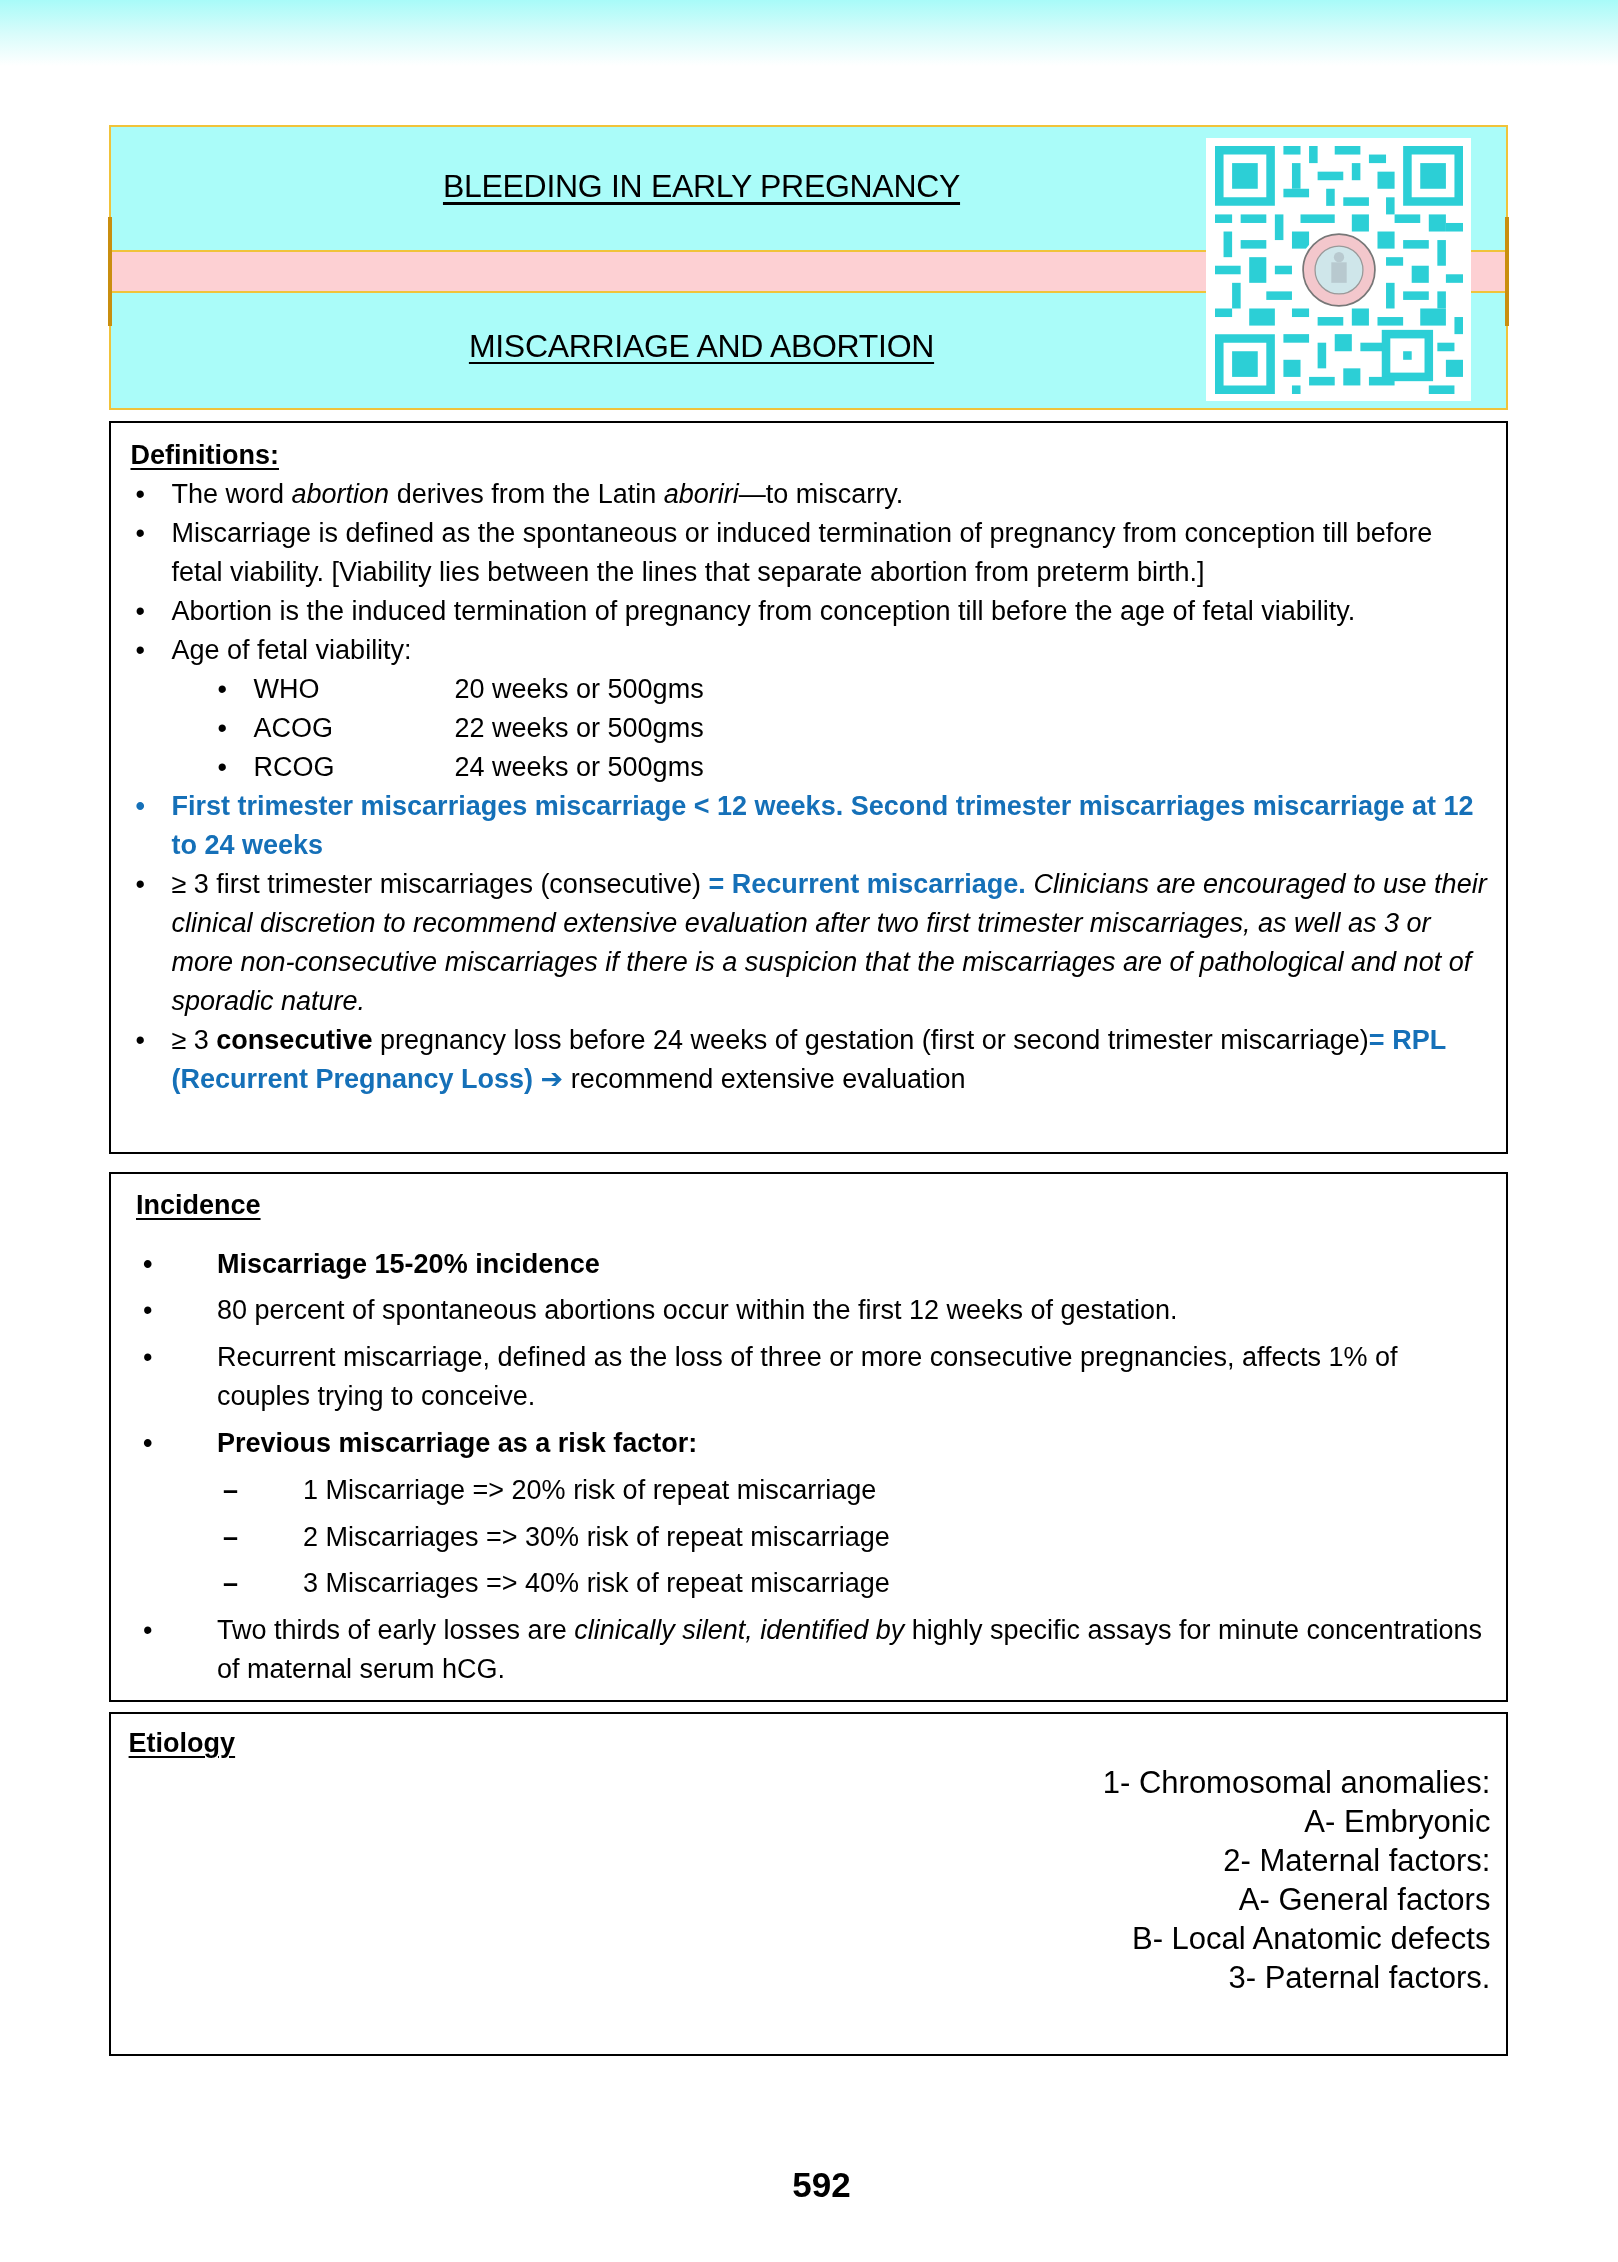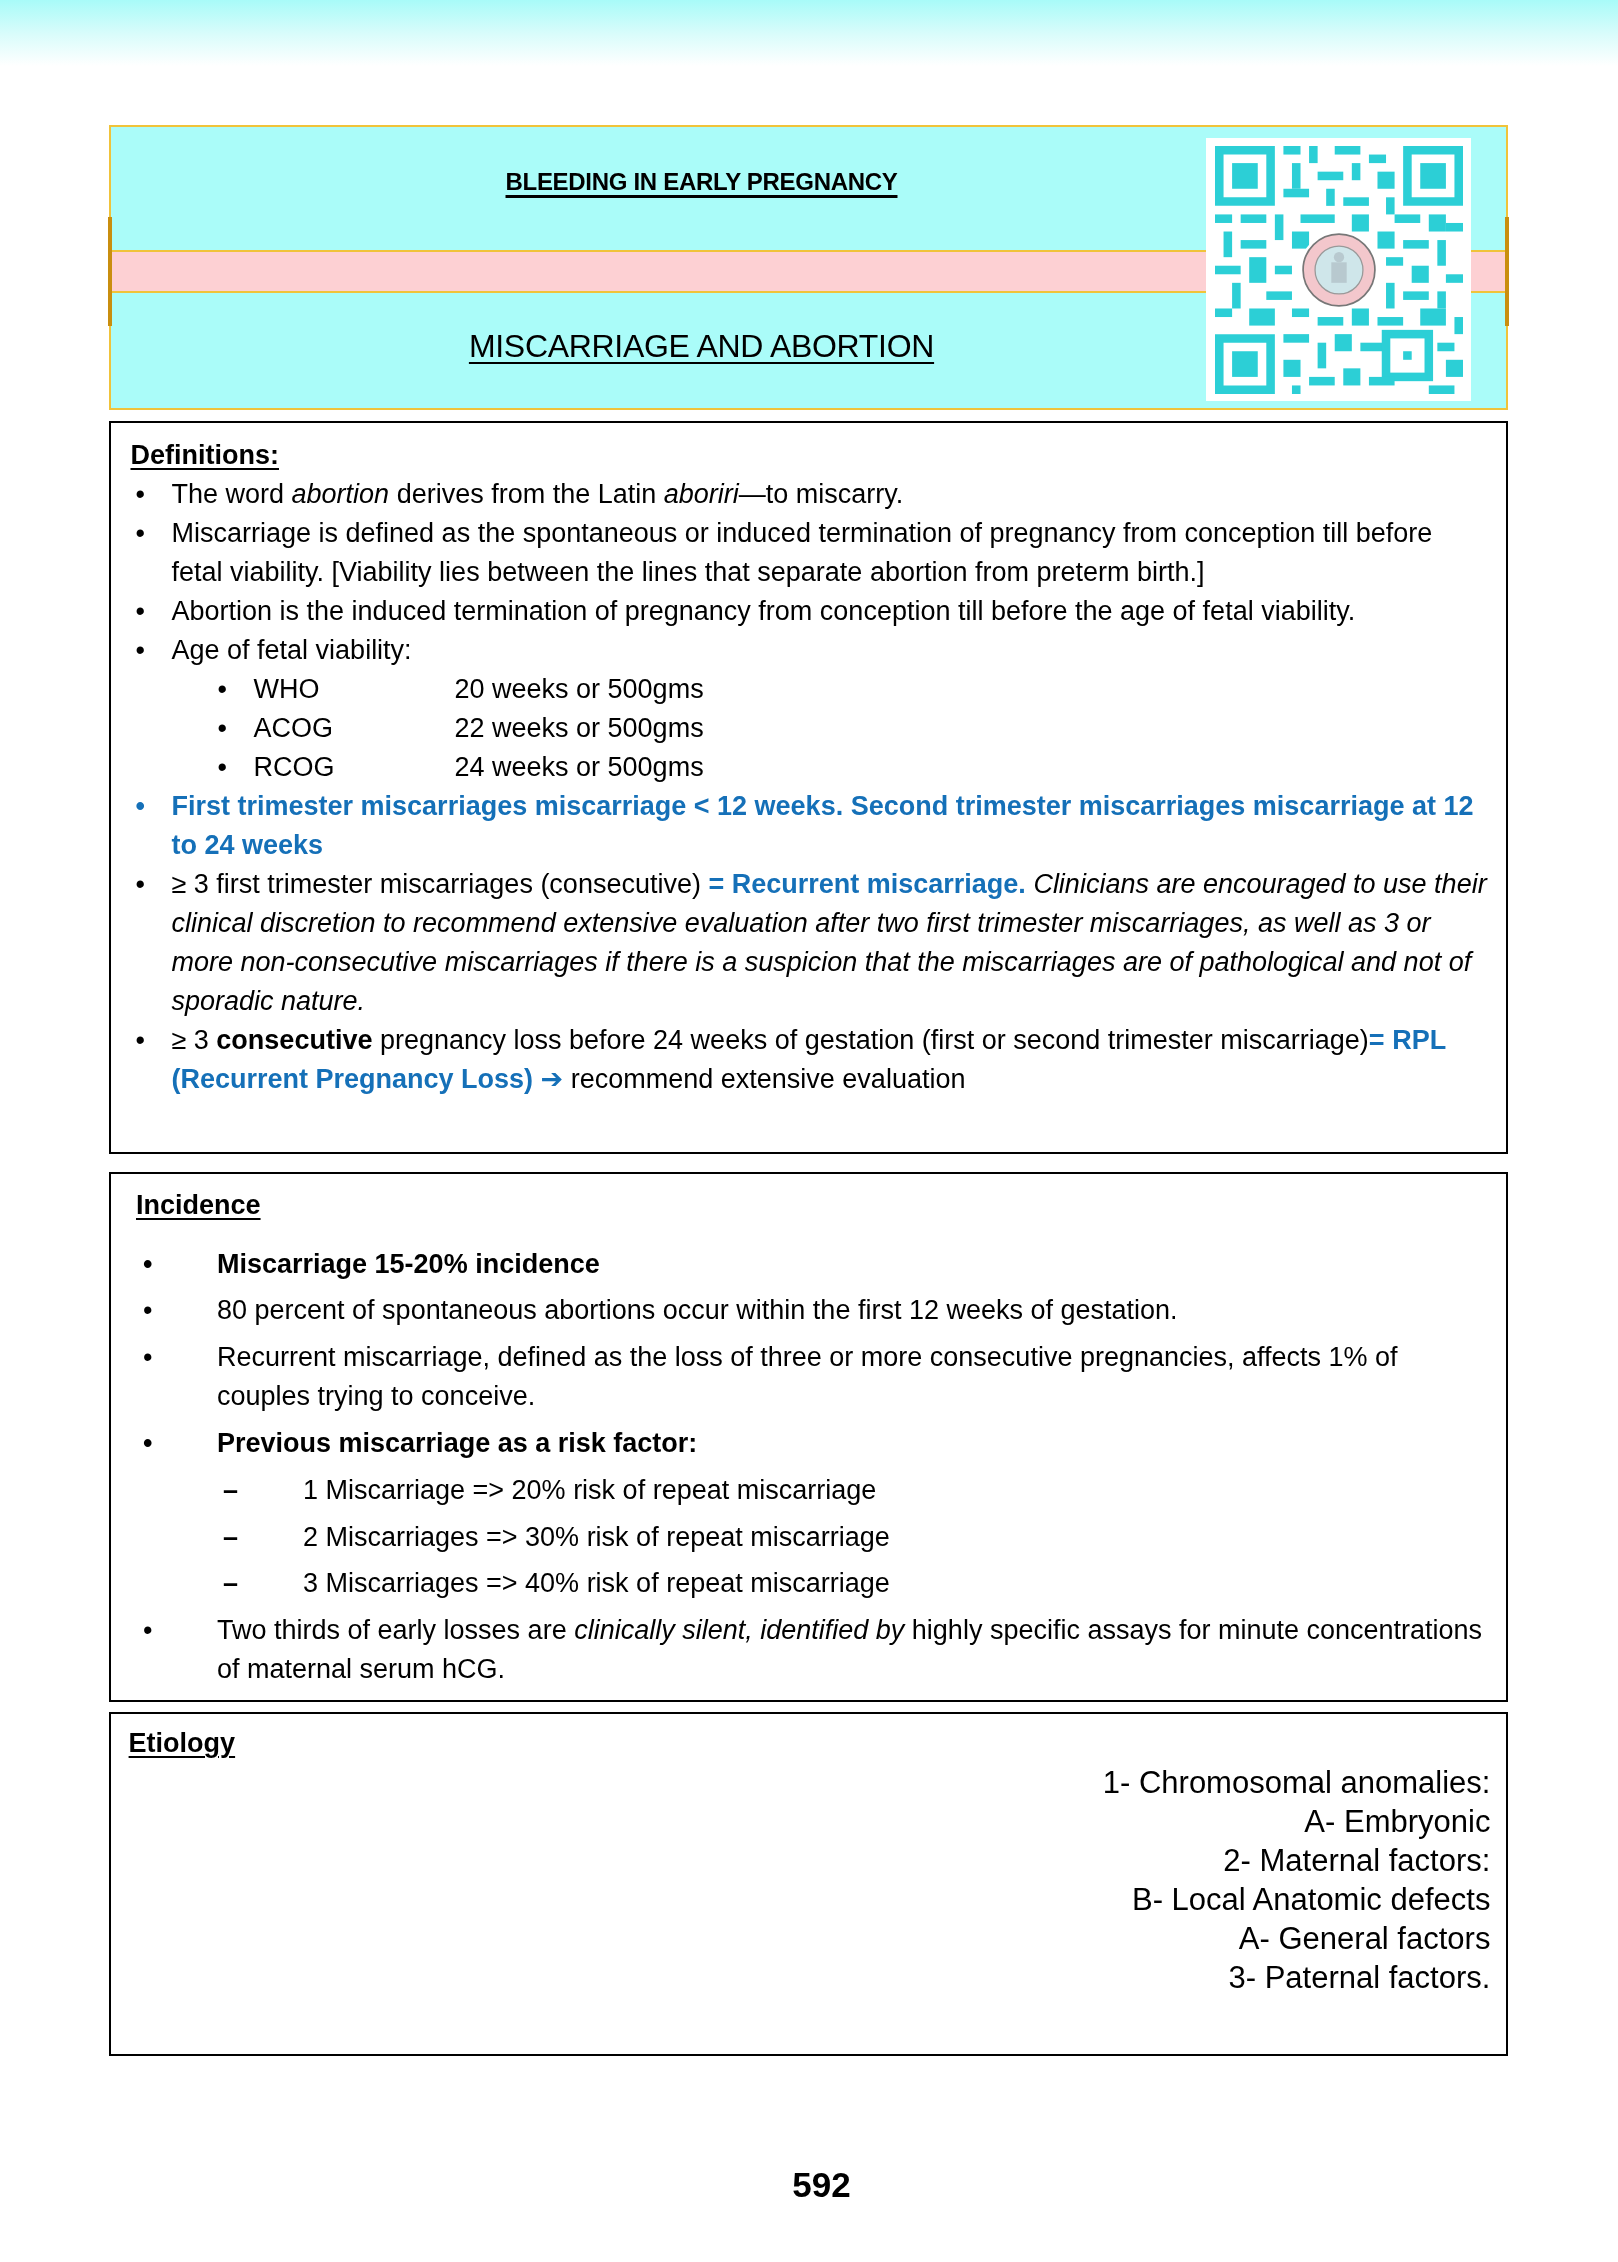--- a/index.html
+++ b/index.html
@@ -19,21 +19,21 @@
     position:absolute; left:0; right:0; top:123px; height:39px;
     background:#fdd0d3; border-top:2px solid #f0c33a; border-bottom:2px solid #f0c33a;
   }
   .header .edge-l, .header .edge-r {
     position:absolute; top:90px; height:109px; width:3.9px; background:#c98e0f;
   }
   .header .edge-l { left:-2.9px; }
   .header .edge-r { right:-2.9px; }
   .title {
     position:absolute; left:0; width:1399px; text-align:center;
-    font-size:24px; font-weight:bold; text-decoration:underline; text-underline-offset:4.9px;
+    font-size:32px; font-weight:normal; text-decoration:underline; text-underline-offset:4.9px;
     text-decoration-thickness:2.9px; letter-spacing:-0.3px;
   }
   .title.main { top:41px; left:-109px; }
   .title.sub { top:201px; left:-109px; font-weight:normal; font-size:32px; text-decoration-thickness:2px; }
 
   .qr {
     position:absolute; left:1206px; top:138px; width:265px; height:263px; background:#fff;
   }
   .qr svg { position:absolute; left:7.8px; top:7.8px; }
 
@@ -251,20 +251,20 @@
     </div>
   </div>
 </div>
 
 <div class="box et" style="top:1712px; height:344px;">
   <div class="inner" style="left:17.6px; top:9.8px;">
     <span class="heading">Etiology</span>
     <div class="row">1- Chromosomal anomalies:</div>
     <div class="row ind">A- Embryonic</div>
     <div class="row">2- Maternal factors:</div>
+    <div class="row ind">A- General factors</div>
     <div class="row ind">B- Local Anatomic defects</div>
-    <div class="row ind">A- General factors</div>
     <div class="row">3- Paternal factors.</div>
   </div>
 </div>
 
 <div class="pageno">592</div>
 
 
 </body></html>

